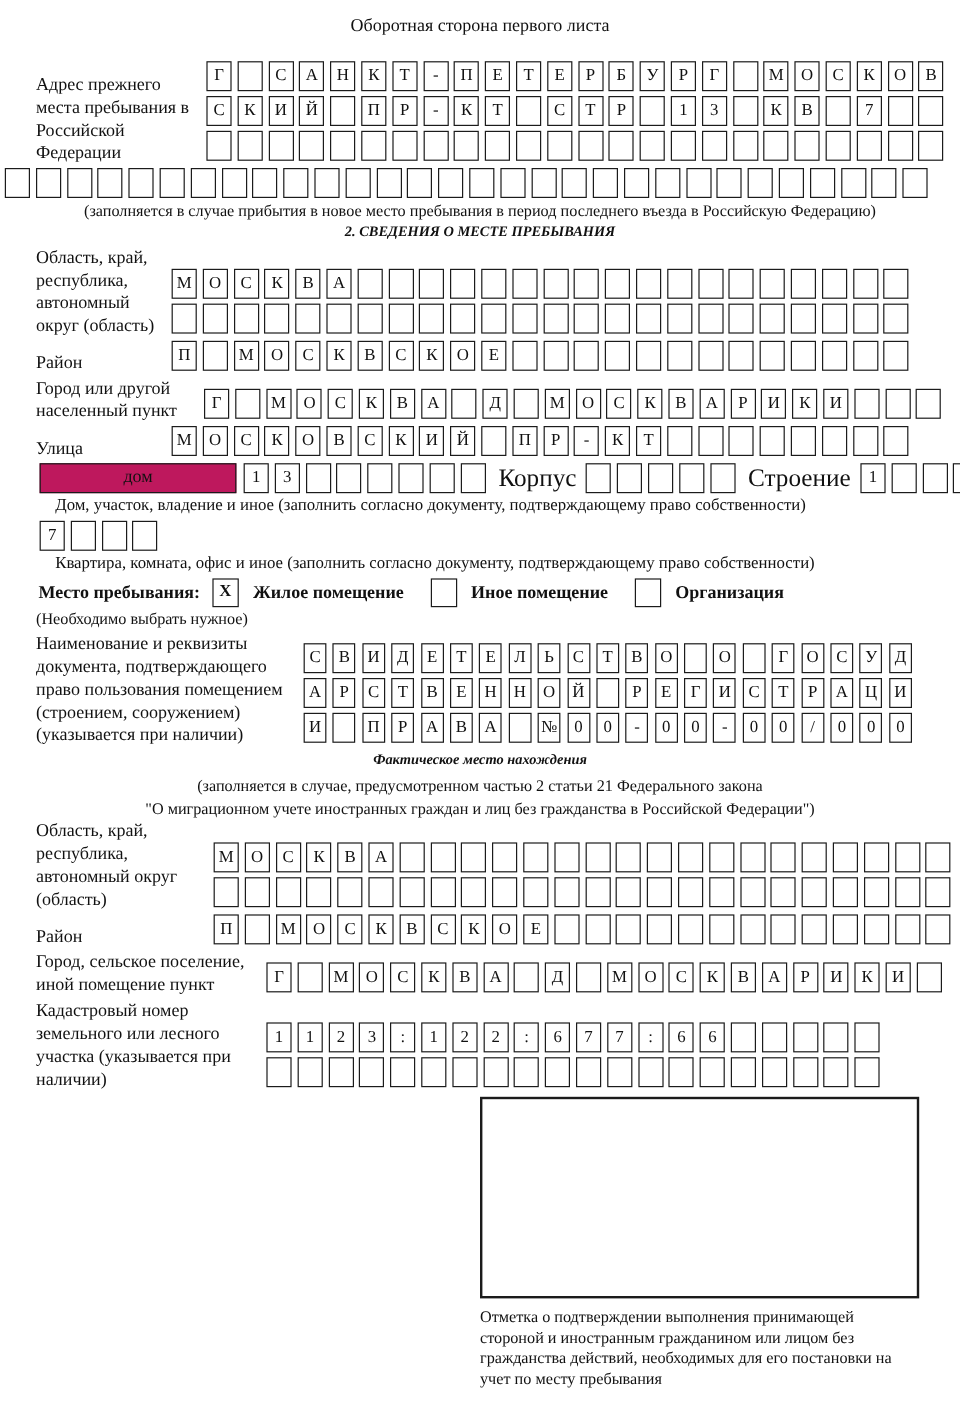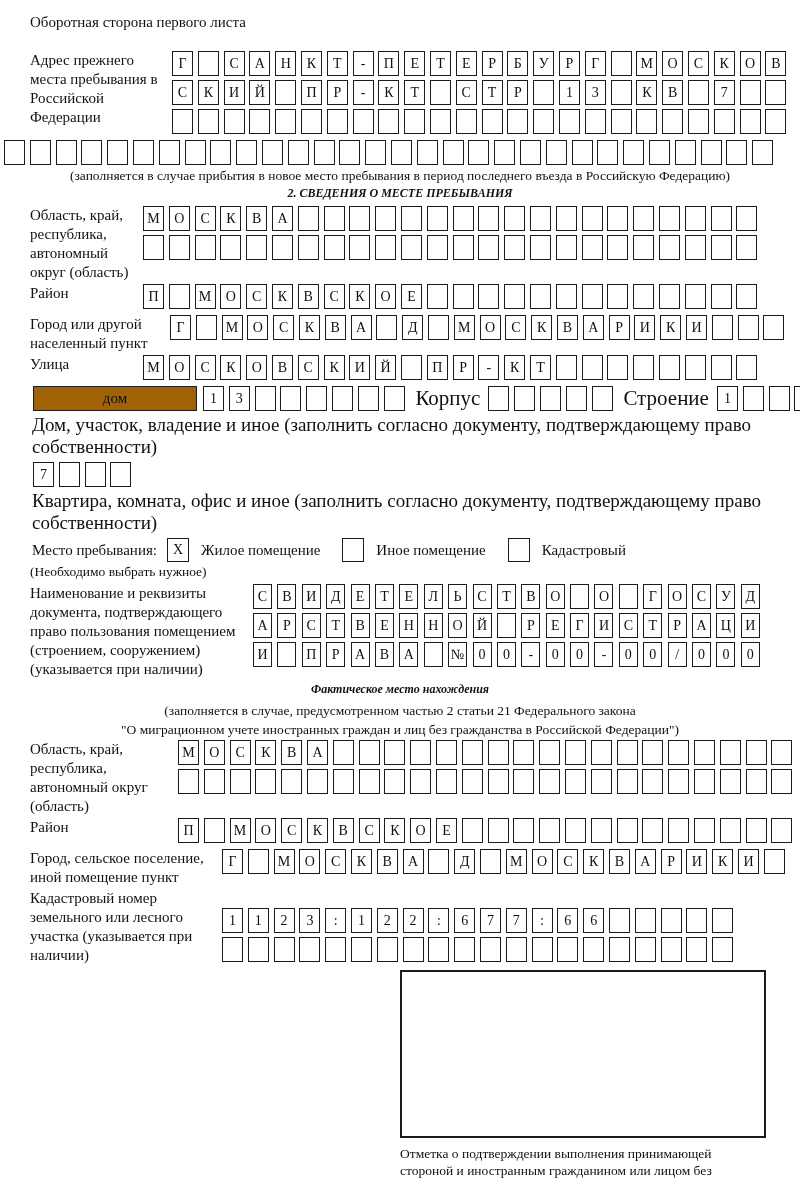--- a/index.html
+++ b/index.html
@@ -3,49 +3,49 @@
 <meta charset="utf-8">
 <style>
   html,body{margin:0;padding:0;}
   body{
     width:800px;height:1180px;box-sizing:border-box;
     padding:14px 30px 0 30px;
     background:#ffffff;color:#111;
     font-family:"Liberation Serif","DejaVu Serif",serif;
     overflow:hidden;
   }
-  .title-right{text-align:left;font-size:15px;margin-bottom:20px;}
-  .field{display:flex;align-items:flex-start;margin-bottom:2px;font-family:Liberation Serif, serif;}
+  .title-right{text-align:center;font-size:15px;margin-bottom:20px;}
+  .field{display:flex;align-items:flex-end;margin-bottom:2px;font-family:Liberation Serif, serif;}
   .flabel{font-size:15px;line-height:19px;flex:0 0 auto;padding-right:6px;box-sizing:border-box;}
   .lw142{width:142px}.lw113{width:113px}.lw140{width:140px}
   .lw223{width:223px}.lw148{width:148px}.lw192{width:192px}
   .rows{flex:1 1 auto;}
   .cellrow{display:flex;margin-bottom:4px;}
   .cell{
     box-sizing:border-box;flex:0 0 auto;
     width:21px;height:25px;border:1.6px solid #1b1b1b;margin-right:4.8px;
     display:flex;align-items:center;justify-content:center;
     font-size:14px;background:#fff;
   }
   .cells-sm .cell{width:19px;margin-right:5.4px;}
   .fullrow{margin-left:-26px;margin-bottom:1px;}
   .fullrow .cellrow{margin-bottom:2px;}
   .note{font-size:13.5px;text-align:center;margin:0 0 2px 0;line-height:17px;}
   .heading{font-size:12px;font-weight:bold;text-align:center;margin:2px 0 5px 0;font-style:italic;}
   .houserow{display:flex;align-items:flex-start;margin:1px 0 3px 3px;}
   .boxlabel{
     box-sizing:border-box;border:1.6px solid #1b1b1b;height:25px;
     display:flex;align-items:center;justify-content:center;
-    font-size:15px;margin-right:6px;flex:0 0 auto;background:#a16207;
+    font-size:15px;margin-right:6px;flex:0 0 auto;background:#be185d;
   }
   .w164{width:164px}.w196{width:196px}
   .inlabel{font-size:21px;line-height:25px;margin:0 8px 0 6px;flex:0 0 auto;}
   .inline-cells .cellrow{margin-bottom:0;}
-  .caption{font-size:19px;margin:0 0 4px 2px;}
-  .stayrow{display:flex;align-items:center;font-size:15px;margin:2px 0 2px 2px;}
+  .caption{font-size:14px;margin:0 0 4px 16px;}
+  .stayrow{display:flex;align-items:center;font-size:15px;margin:2px 0 2px 2px;font-weight:bold;}
   .checkbox{
     box-sizing:border-box;width:22px;height:24px;border:1.6px solid #1b1b1b;
     display:inline-flex;align-items:center;justify-content:center;
     font-size:14px;margin:0 12px 0 10px;flex:0 0 auto;background:#fff;
   }
   .cb-gap{margin-left:22px;}
   .stay-note{width:640px;text-align:left;font-size:13.5px;margin:0 0 4px 0;}
   .doc-field{margin-bottom:3px;}
   .cad-rows{margin-top:19px;}
   .stamp-area{margin-left:370px;width:366px;margin-top:4px;}
@@ -380,21 +380,21 @@
 </div>
 <div class="caption">Квартира, комната, офис и иное (заполнить согласно документу, подтверждающему право собственности)</div>
 
 <div class="stayrow">
   <span>Место пребывания:</span>
   <span class="checkbox">X</span>
   <span>Жилое помещение</span>
   <span class="checkbox cb-gap"></span>
   <span>Иное помещение</span>
   <span class="checkbox cb-gap"></span>
-  <span>Кадастровый</span>
+  <span>Организация</span>
 </div>
 <div class="stay-note">(Необходимо выбрать нужное)</div>
 
 <div class="field doc-field">
   <div class="flabel lw223">Наименование и реквизиты документа, подтверждающего право пользования помещением (строением, сооружением) (указывается при наличии)</div>
   <div class="rows cells-sm">
       <div class="cellrow">
         <span class="cell">С</span>
         <span class="cell">В</span>
         <span class="cell">И</span>

